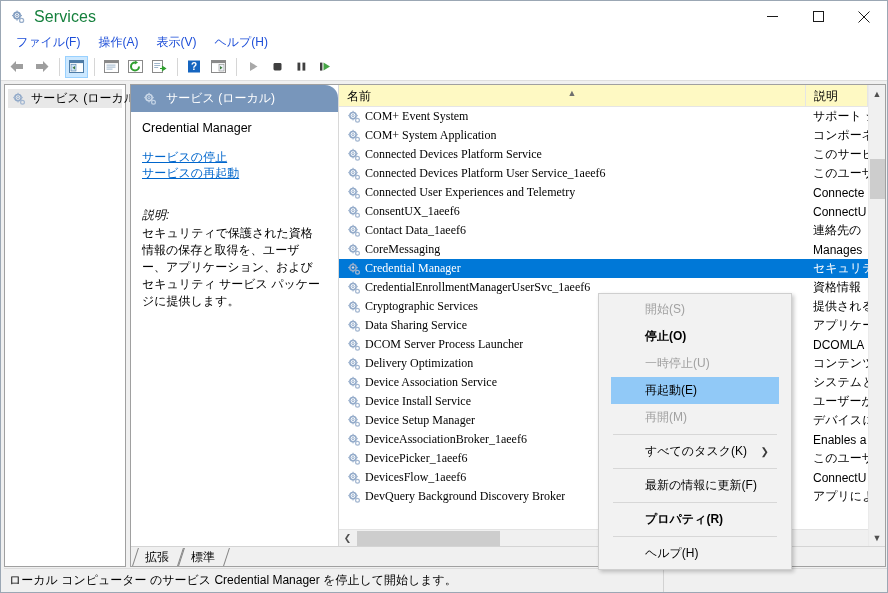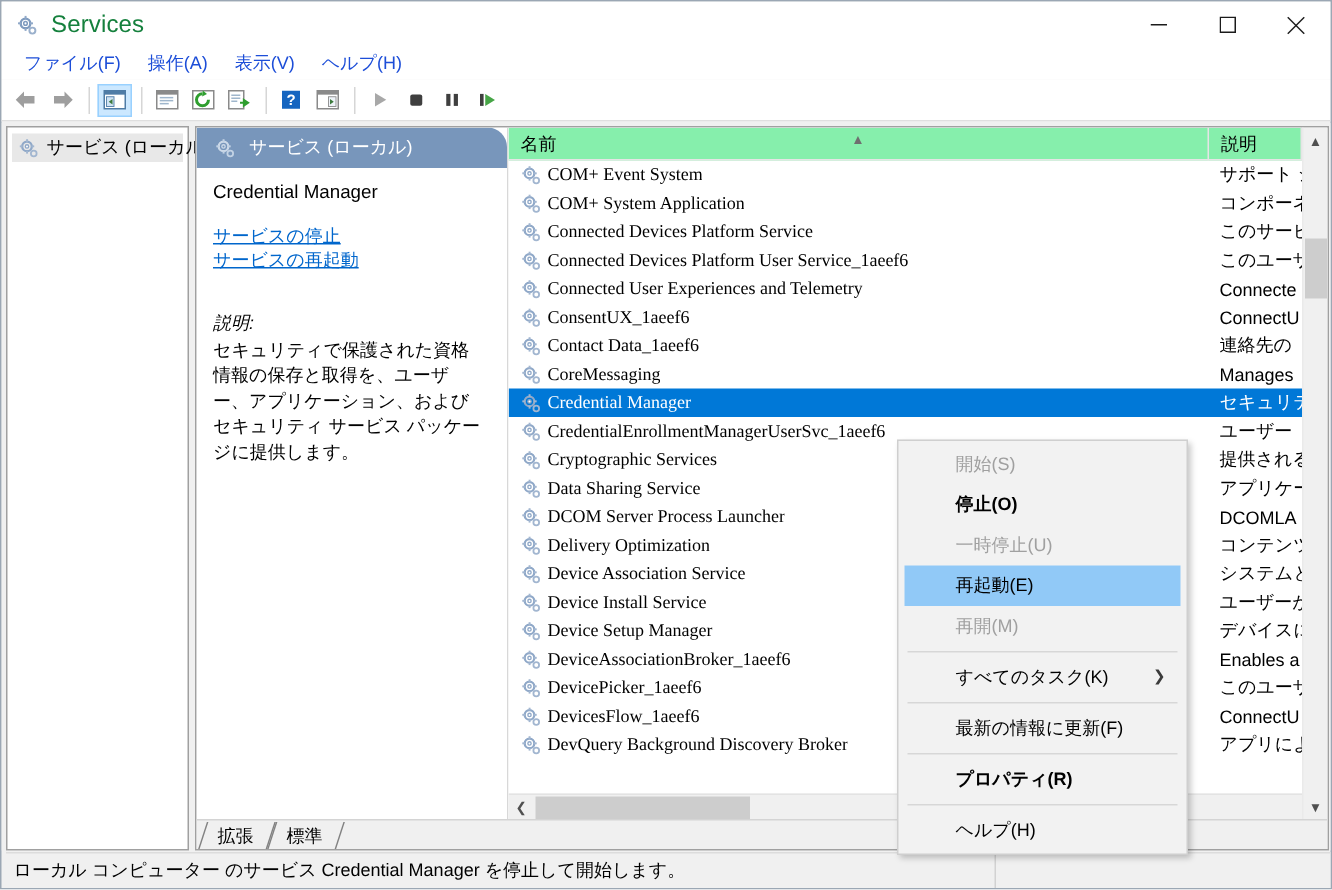--- a/index.html
+++ b/index.html
@@ -180,21 +180,21 @@
   #listview {
     flex: 1 1 auto;
     position: relative;
     background: #ffffff;
     display: flex;
     flex-direction: column;
     overflow: hidden;
   }
   #lv-header {
     height: 22px;
-    background: #86efac;
+    background: #fef9c3;
     display: flex;
     flex: 0 0 auto;
     border-bottom: 1px solid #e5e5e5;
     position: relative;
   }
   .lv-col {
     height: 22px;
     display: flex;
     align-items: center;
     font-size: 12px;
@@ -360,21 +360,21 @@
 
   
   #ctxmenu {
     position: absolute;
     left: 597px;
     top: 292px;
     width: 194px;
     background: #f2f2f2;
     border: 1px solid #cfcfcf;
     box-shadow: 2px 2px 4px rgba(0,0,0,0.22);
-    padding: 2px 4px;
+    padding: 2px 12px;
     z-index: 50;
   }
   .ctx-item {
     height: 27px;
     display: flex;
     align-items: center;
     padding-left: 34px;
     font-size: 12px;
     color: #000;
     position: relative;
@@ -754,21 +754,21 @@
                       <g fill="#a2b6d0">
                         <rect x="6.4" y="1.8" width="1.3" height="1.9"></rect>
                         <rect x="6.4" y="9.5" width="1.3" height="1.9"></rect>
                         <rect x="2.2" y="5.9" width="1.9" height="1.3"></rect>
                         <rect x="9.9" y="5.9" width="1.9" height="1.3"></rect>
                       </g>
                       <circle cx="11.5" cy="11.3" r="1.9" fill="none" stroke="#a2b6d0" stroke-width="1.2"></circle>
                     </svg></span>
                   <span class="svc-nm">CredentialEnrollmentManagerUserSvc_1aeef6</span>
                 </div>
-                <div class="cell-desc">ユーザー</div>
+                <div class="cell-desc">資格情報</div>
               </div>
               <div class="row">
                 <div class="cell-name">
                   <span class="svc-ico"><svg width="16" height="16" viewBox="0 0 16 16">
                       <circle cx="7" cy="6.6" r="3.2" fill="none" stroke="#8fa8c8" stroke-width="1.5"></circle>
                       <circle cx="7" cy="6.6" r="1.1" fill="#ffffff" stroke="#8fa8c8" stroke-width=".9"></circle>
                       <g fill="#a2b6d0">
                         <rect x="6.4" y="1.8" width="1.3" height="1.9"></rect>
                         <rect x="6.4" y="9.5" width="1.3" height="1.9"></rect>
                         <rect x="2.2" y="5.9" width="1.9" height="1.3"></rect>

